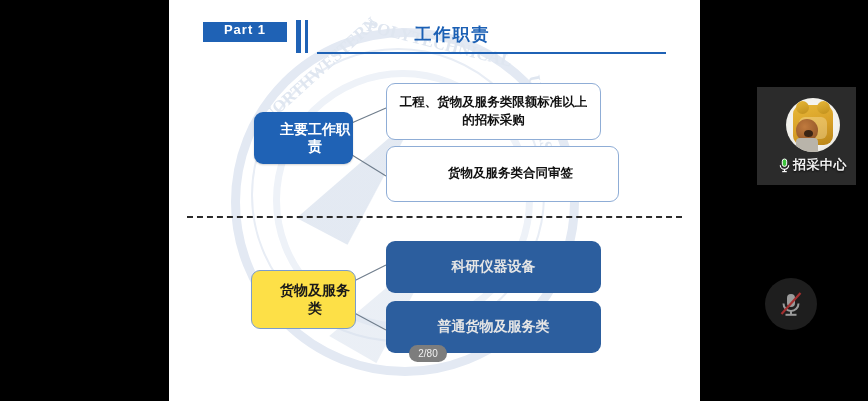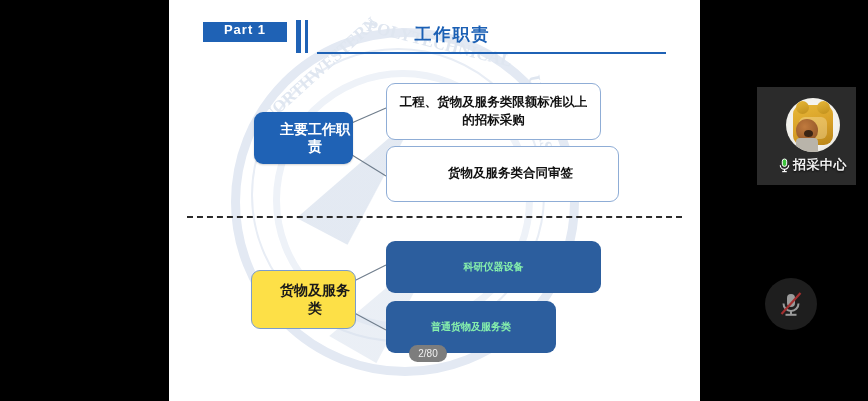--- a/index.html
+++ b/index.html
@@ -50,25 +50,25 @@
           justify-content:center;text-align:center;font-weight:bold;line-height:1.25;padding-left:23px;}
   #lbl-1{left:85px;top:112px;width:76px;height:52px;background:#1f62b5;color:#fff;
          font-size:14px;box-shadow:0 1px 2px rgba(0,0,0,.18);}
   #lbl-2{left:82px;top:270px;width:80px;height:57px;background:#fde047;color:#1a1a1a;
          font-size:14px;border:1.5px solid #7a9ccd;}
 
   
   .cbox{position:absolute;border-radius:9px;display:flex;align-items:center;
         justify-content:center;text-align:center;font-weight:bold;line-height:1.4;}
   .cbox.white{background:#fff;border:1.3px solid #8fadd6;color:#111;font-size:12.5px;padding-left:16px;}
-  .cbox.blue{background:#2c5e9e;color:#86efac;font-size:10px;}
+  .cbox.blue{background:#2c5e9e;color:#e5e5e5;font-size:14px;}
   #c1{left:217px;top:83px;width:215px;height:57px;padding:10px 8px;box-sizing:border-box;}
   #c2{left:217px;top:146px;width:215px;height:54px;}
   #c3{left:217px;top:241px;width:215px;height:52px;}
-  #c4{left:217px;top:301px;width:170px;height:52px;}
+  #c4{left:217px;top:301px;width:215px;height:52px;}
 
   
   #page-pill{position:absolute;left:240px;top:345px;width:38px;height:17px;
              border-radius:9px;background:#7d7d7d;color:#f0f0f0;font-size:10px;
              display:flex;align-items:center;justify-content:center;}
 
   
   #tile{position:absolute;left:757px;top:47px;width:99px;height:98px;
         background:#2b2b2b;overflow:hidden;margin-top:40px;}
   #avatar{position:absolute;left:29px;top:11px;width:54px;height:54px;border-radius:50%;

